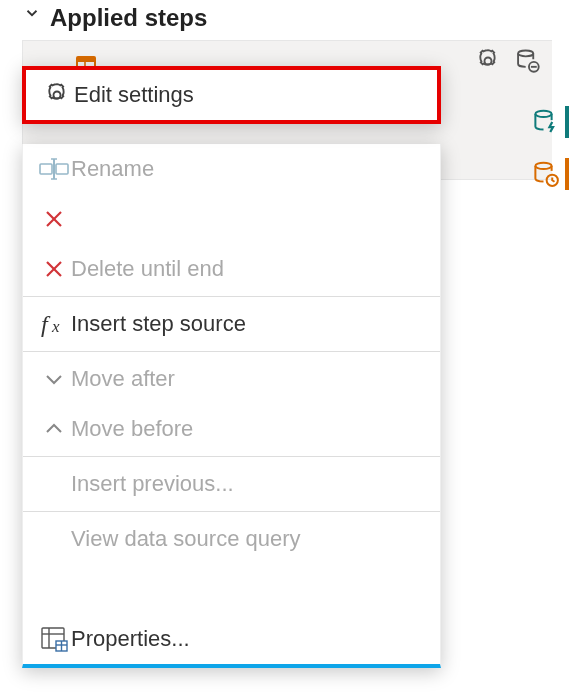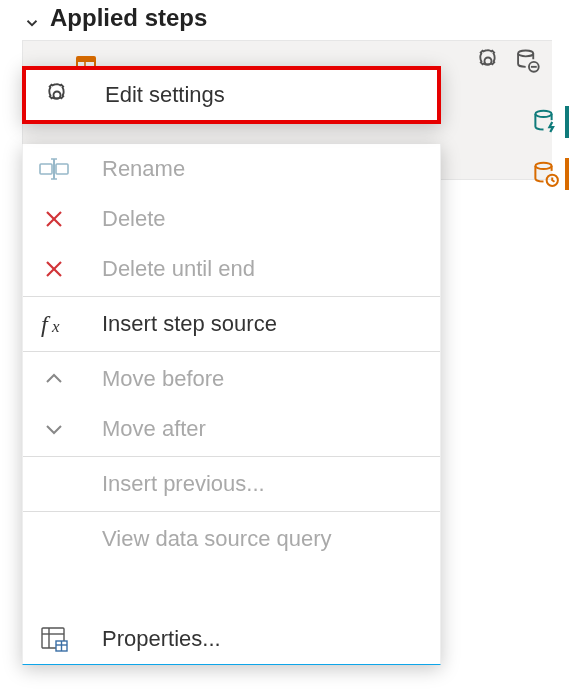--- a/index.html
+++ b/index.html
@@ -8,21 +8,21 @@
     padding: 0;
     font-family: "Segoe UI", Arial, sans-serif;
     background: #fff;
     width: 581px;
     height: 695px;
     overflow: hidden;
     position: relative;
   }
   .header {
     display: flex;
-    align-items: flex-end;
+    align-items: flex-start;
     gap: 8px;
     padding: 4px 10px 8px 22px;
     font-size: 24px;
     font-weight: 700;
     color: #222;
   }
   .header .chev { width: 20px; display:flex; align-items:center; justify-content:center; }
   .panel {
     margin-left: 22px;
     width: 530px;
@@ -82,26 +82,26 @@
   .context-menu-body {
     position: absolute;
     left: 22px;
     top: 144px;
     width: 419px;
     background: #fff;
     box-shadow: 0 4px 18px rgba(0,0,0,0.22);
     z-index: 5;
     border-left: 1px solid #eee;
     border-right: 1px solid #eee;
-    border-bottom: 1px solid #0ea5e9;
+    border-bottom: 4px solid #0ea5e9;
   }
   .menu-item {
     display: flex;
     align-items: center;
-    gap: 31px;
+    gap: 0;
     padding: 10px 12px 10px 14px;
     font-size: 22px;
     color: #333;
     cursor: pointer;
   }
   .menu-item.disabled {
     color: #a9a9a9;
     cursor: default;
   }
   .menu-item .mi-icon {
@@ -205,21 +205,20 @@
     <span>Rename</span>
   </div>
 
   <div class="menu-item disabled">
     <span class="mi-icon">
       <svg width="24" height="24" viewBox="0 0 24 24" stroke="#d13438" stroke-width="2.2">
           <line x1="5" y1="5" x2="19" y2="19"></line>
           <line x1="19" y1="5" x2="5" y2="19"></line>
         </svg>
     </span>
-    <span>Delete</span>
   </div>
 
   <div class="menu-item disabled">
     <span class="mi-icon">
       <svg width="24" height="24" viewBox="0 0 24 24" stroke="#d13438" stroke-width="2.2">
           <line x1="5" y1="5" x2="19" y2="19"></line>
           <line x1="19" y1="5" x2="5" y2="19"></line>
         </svg>
     </span>
     <span>Delete until end</span>
@@ -235,33 +234,33 @@
       </svg>
     </span>
     <span>Insert step source</span>
   </div>
 
   <div class="sep"></div>
 
   <div class="menu-item disabled">
     <span class="mi-icon">
       <svg width="24" height="24" viewBox="0 0 24 24" fill="none" stroke="#888" stroke-width="2">
+          <polyline points="5 9 12 16 19 9"></polyline>
+        </svg>
+    </span>
+    <span>Move after</span>
+  </div>
+
+  <div class="menu-item disabled">
+    <span class="mi-icon">
+      <svg width="24" height="24" viewBox="0 0 24 24" fill="none" stroke="#888" stroke-width="2">
           <polyline points="5 15 12 8 19 15"></polyline>
         </svg>
     </span>
     <span>Move before</span>
-  </div>
-
-  <div class="menu-item disabled">
-    <span class="mi-icon">
-      <svg width="24" height="24" viewBox="0 0 24 24" fill="none" stroke="#888" stroke-width="2">
-          <polyline points="5 9 12 16 19 9"></polyline>
-        </svg>
-    </span>
-    <span>Move after</span>
   </div>
 
   <div class="sep"></div>
 
   <div class="menu-item disabled">
     <span class="mi-icon"></span>
     <span>Insert previous...</span>
   </div>
 
   <div class="sep"></div>

